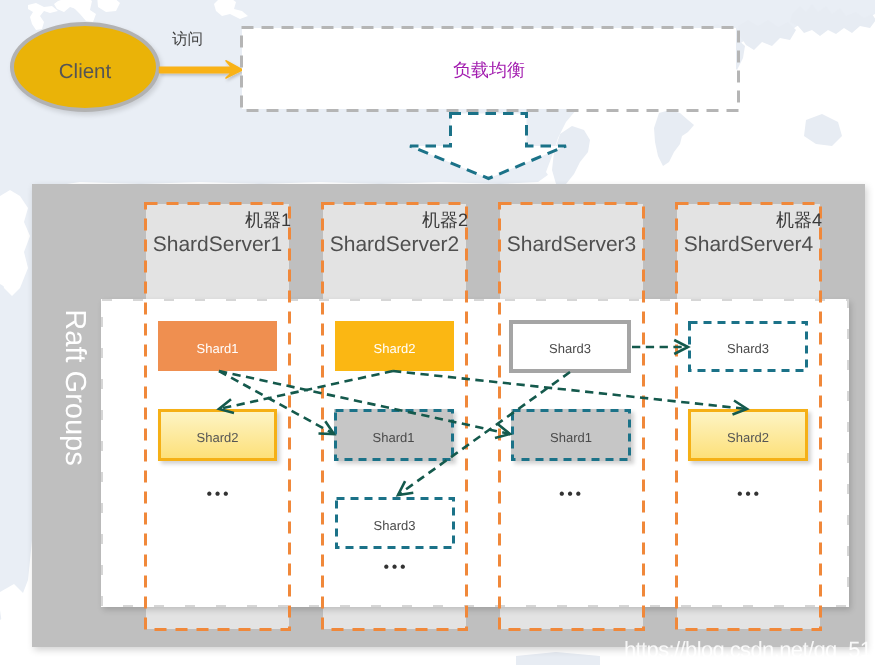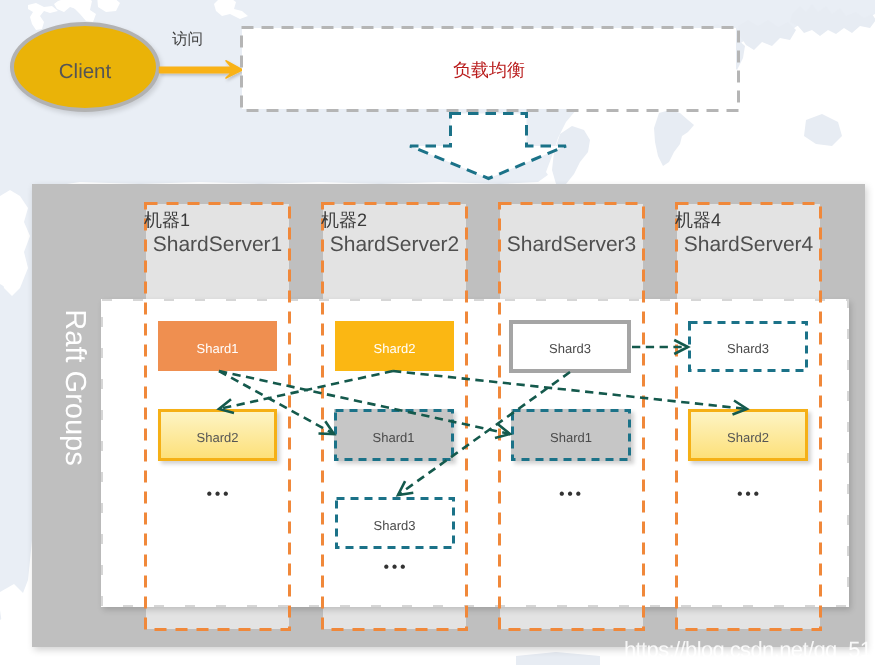--- a/index.html
+++ b/index.html
@@ -17,31 +17,31 @@
           border-radius:50%;background:#eab308;border:4px solid #b2b2b2;
           box-sizing:border-box;display:flex;align-items:center;
           box-shadow:2px 3px 5px rgba(0,0,0,0.13);
           justify-content:center;font-size:20.5px;color:#555555;}
   #client>span{position:relative;top:5px;}
   #access-label{position:absolute;left:172px;top:32px;font-size:15.5px;
                 color:#3f3f3f;line-height:1;}
   #lb-box{position:absolute;left:242px;top:28px;width:494px;height:81px;
           background:#ffffff;box-sizing:border-box;
           display:flex;align-items:center;justify-content:center;
-          font-size:18px;color:#b91c1c;}
+          font-size:18px;color:#a21caf;}
   #lb-box>span{position:relative;top:2px;}
 
   #panel{position:absolute;left:32px;top:184px;width:833px;height:463px;
          background:#bfbfbf;box-shadow:2px 3px 7px rgba(0,0,0,0.18);}
   #raft-label{position:absolute;left:-26px;top:371px;width:200px;
               font-size:29px;color:#ffffff;text-align:center;
               transform:rotate(90deg);transform-origin:center center;}
 
   .mbox{position:absolute;background:#e3e3e3;}
-  .mtitle{position:absolute;text-align:left;font-size:18px;color:#3a3a3a;}
+  .mtitle{position:absolute;text-align:right;font-size:18px;color:#3a3a3a;}
   .msub{position:absolute;text-align:center;font-size:21px;color:#4f4f4f;}
 
   #whitepanel{position:absolute;left:101px;top:299px;width:748px;height:308px;
               background:#ffffff;box-shadow:2px 3px 6px rgba(0,0,0,0.16);}
 
   .shard{position:absolute;display:flex;align-items:center;
          justify-content:center;font-size:13px;box-sizing:border-box;}
   .shard>span{position:relative;top:2px;}
   .s-orange{background:#ef8f50;color:#ffffff;}
   .s-amber{background:#fbb713;color:#ffffff;}

